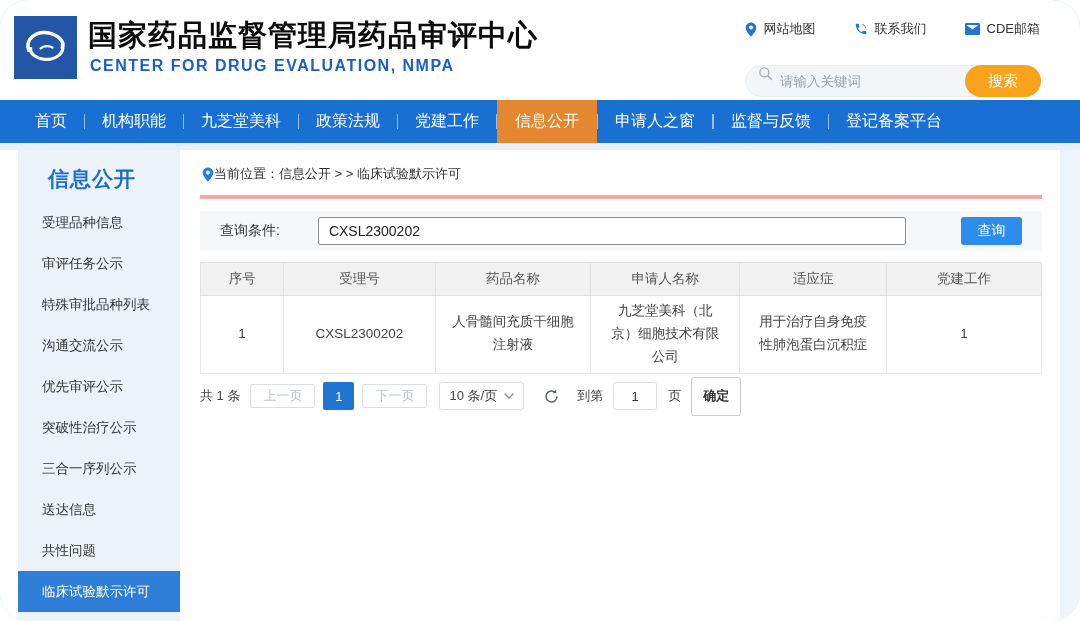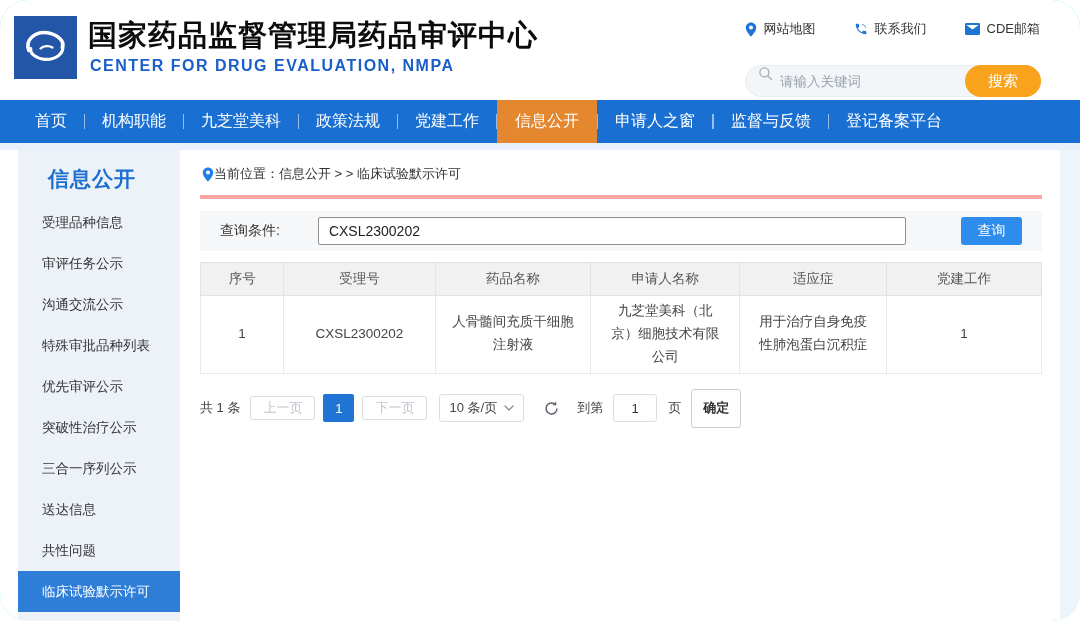--- a/index.html
+++ b/index.html
@@ -40,21 +40,21 @@
 
   .query-panel { margin-top:12px; height:40px; background:#f6f7f9; display:flex; align-items:center; padding:0 20px;gap:20px; }
   .query-label { font-size:14px; color:#333; white-space:nowrap; }
   .query-input { width:596px; height:28px; margin-left:18px; border:1px solid #8f8f8f; border-radius:2px; background:#fff; padding:0 10px; font-size:14px; color:#222; outline:none; }
   .query-btn { margin-left:35px; width:62px; height:28px; background:#2e8ced; color:#fff; border:none; border-radius:3px; font-size:14px; cursor:pointer; font-family:inherit; }
 
   .data-table { margin-top:11px; width:100%; border-collapse:collapse; font-size:13.5px; table-layout:fixed; }
   .data-table th { background:#f1f1f1; border:1px solid #e2e2e2; height:33px; font-weight:400; color:#555; }
   .data-table td { border:1px solid #eaeaea; height:57px; text-align:center; color:#444; padding:4px 14px; line-height:1.7; }
 
-  .pagination { margin-top:15px; display:flex; align-items:center; font-size:13px; color:#444; }
+  .pagination { margin-top:3px; display:flex; align-items:center; font-size:13px; color:#444; }
   .pg-total { margin-right:10px; white-space:nowrap; }
   .pg-btn { height:24px; padding:0 12px; border:1px solid #dbdee4; background:#fff; color:#bfc5cd; display:flex; align-items:center; border-radius:2px; margin-right:8px; cursor:default; white-space:nowrap; }
   .pg-num { height:28px; min-width:31px; background:#1f74d4; color:#fff; display:flex; align-items:center; justify-content:center; border-radius:2px; margin-right:8px; cursor:pointer; }
   .pg-select { height:28px; border:1px solid #dbdee4; border-radius:3px; padding:0 9px; display:flex; align-items:center; gap:7px; color:#444; background:#fff; margin-left:4px; cursor:pointer; white-space:nowrap; }
   .pg-refresh { margin-left:19px; width:17px; height:17px; cursor:pointer; display:flex; }
   .pg-goto-label { margin-left:17px; white-space:nowrap; }
   .pg-goto-input { width:44px; height:28px; margin-left:10px; border:1px solid #dbdee4; border-radius:3px; text-align:center; font-size:13px; color:#333; outline:none; }
   .pg-goto-unit { margin-left:11px; }
   .pg-confirm { margin-left:10px; height:39px; padding:0 11px; border:1px solid #c9cdd3; background:#fff; border-radius:3px; font-size:13px; font-weight:700; color:#333; cursor:pointer; font-family:inherit; }
   .icon { display:inline-flex; flex:none; }
@@ -140,22 +140,22 @@
   </nav>
   <div class="nav-sub-strip"></div>
 
   <div class="content">
     <div class="right-strip"></div>
 
     <aside class="sidebar">
       <div class="sidebar-title">信息公开</div>
       <div class="side-item">受理品种信息</div>
       <div class="side-item">审评任务公示</div>
+      <div class="side-item">特殊审批品种列表</div>
       <div class="side-item">沟通交流公示</div>
-      <div class="side-item">特殊审批品种列表</div>
       <div class="side-item">优先审评公示</div>
       <div class="side-item">突破性治疗公示</div>
       <div class="side-item">三合一序列公示</div>
       <div class="side-item">送达信息</div>
       <div class="side-item">共性问题</div>
       <div class="side-item active">临床试验默示许可</div>
     </aside>
 
     <main class="main">
       <div class="breadcrumb">

